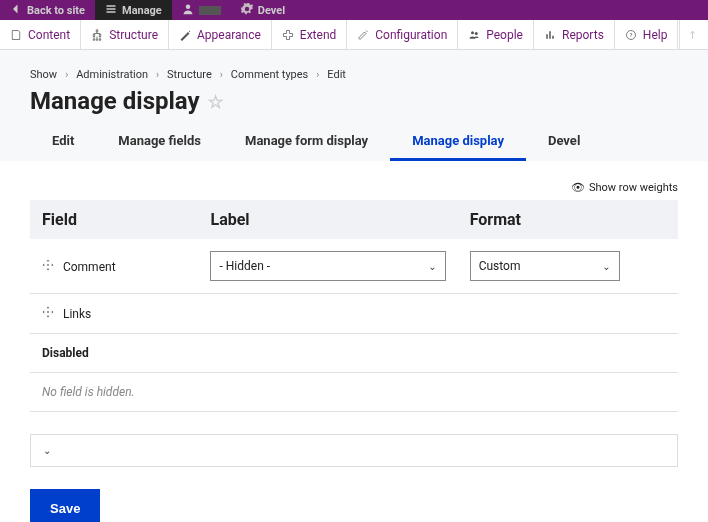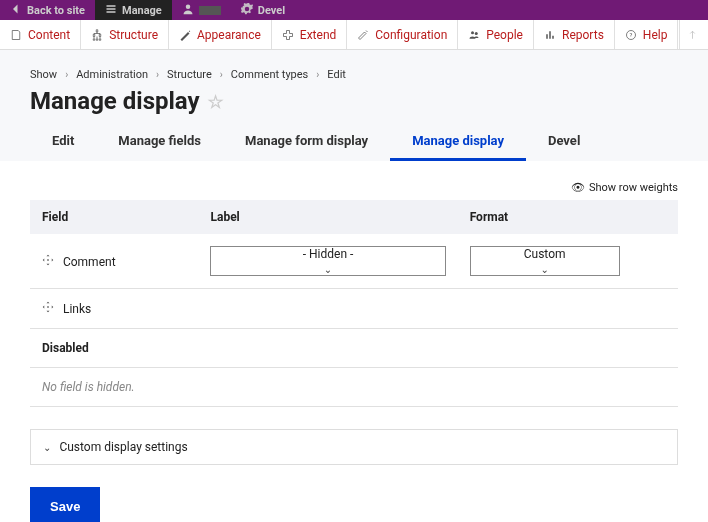--- a/index.html
+++ b/index.html
@@ -1,43 +1,43 @@
 <!DOCTYPE html>
 <html><head>
 <meta charset="utf-8">
 <style>
 * { box-sizing: border-box; margin: 0; padding: 0; }
 body { font-family: -apple-system, BlinkMacSystemFont, "Segoe UI", Roboto, sans-serif; font-size: 13px; color: #222; background: #fff; width: 708px; }
 .topbar { background: #701a75; color: #ccc; display: flex; height: 20px; align-items: center; font-size: 11px; font-weight: bold; }
 .topbar .tb-item { display: flex; align-items: center; padding: 0 10px; gap: 5px; height: 100%; cursor: pointer; }
 .topbar .tb-item.active { background: #222; }
 .topbar .tb-icon { display: inline-block; }
-.menubar { background: #fff; border-bottom: 1px solid #ddd; display: flex; height: 30px; align-items: stretch; font-size: 12px; color: #b91c1c; }
+.menubar { background: #fff; border-bottom: 1px solid #ddd; display: flex; height: 30px; align-items: stretch; font-size: 12px; color: #701a75; }
 .menubar .mb-item { display: flex; align-items: center; padding: 0 10px; gap: 6px; border-right: 1px solid #e0e0e0; cursor: pointer; }
 .menubar .spacer { flex: 1; }
 .menubar .mb-last { display:flex;align-items:center;padding:0 8px;border-left:1px solid #e0e0e0;color:#aaa; }
 .page { background:#f7f8fa; padding: 0; }
 .breadcrumb { padding: 18px 30px 6px; font-size: 11px; color: #333; display: flex; gap: 8px; align-items: center; }
 .breadcrumb .sep { color: #888; font-size:10px; }
 .breadcrumb a { color: #333; cursor: pointer; }
 h1 { font-size: 24px; font-weight: bold; padding: 0 30px 8px; display:flex; align-items:center; gap:8px; }
 .star { color:#ccc; font-size:18px; cursor:pointer; }
 .tabs { display: flex; padding: 0 30px; gap: 0; border-bottom: none; }
 .tabs .tab { padding: 10px 22px; font-size: 13px; font-weight: bold; color: #333; cursor: pointer; }
 .tabs .tab.active { color: #003ecc; border-bottom: 3px solid #003ecc; }
 .content { background:#fff; padding: 14px 30px 30px; }
 .show-weights { text-align:right; font-size:11px; padding: 6px 0; }
 .show-weights span { cursor:pointer; }
 .eye { display:inline-block; margin-right:4px; }
 table.display { width:100%; border-collapse: collapse; }
-table.display thead th { background:#f1f2f6; text-align:left; padding: 10px 12px; font-weight:bold; font-size:12px; }
+table.display thead th { background:#f1f2f6; text-align:left; padding: 10px 12px; font-weight:bold; font-size:16px; }
 table.display tbody tr { border-bottom: 1px solid #e0e0e0; }
 table.display td { padding: 12px 12px; font-size:12px; vertical-align: middle; }
 .drag { color:#666; cursor: move; display:inline-flex; }
-.sel { width: 100%; max-width: 240px; height: 30px; border:1px solid #888; background:#fff; padding: 0 8px; font-size:12px; position:relative; display:flex; align-items:center; justify-content:space-between; cursor:pointer;flex-direction:column; }
+.sel { width: 100%; max-width: 240px; height: 30px; border:1px solid #888; background:#fff; padding: 0 8px; font-size:12px; position:relative; display:flex; align-items:center; justify-content:space-between; cursor:pointer; }
 .sel.small { max-width: 150px; }
 .chev { font-size:10px; color:#444; }
 .region-hdr td { font-weight:bold; padding-top:16px;margin-top:8px; }
 .empty td { color:#888; font-style:italic; font-size:11px; padding:14px 12px; }
 .details { border:1px solid #ddd; margin-top:22px; padding: 10px 12px; font-size:12px; display:flex; align-items:center; gap:8px; cursor:pointer; }
 .save { background:#003ecc; color:#fff; border:none; padding: 12px 20px; font-size:13px; font-weight:bold; margin-top:22px; cursor:pointer; }
 .col-field { width: 26%; }
 .col-label { width: 40%; }
 .col-format { width: 34%; }
 svg.ic { width:12px; height:12px; fill:#555; }
@@ -211,17 +211,16 @@
         <td colspan="3">Disabled</td>
       </tr>
       <tr class="empty">
         <td colspan="3">No field is hidden.</td>
       </tr>
     </tbody>
   </table>
 
   <div class="details">
     <span class="chev">⌄</span>
-    <span>Custom display settings</span>
   </div>
 
   <button class="save">Save</button>
 </div>
 
 </body></html>

